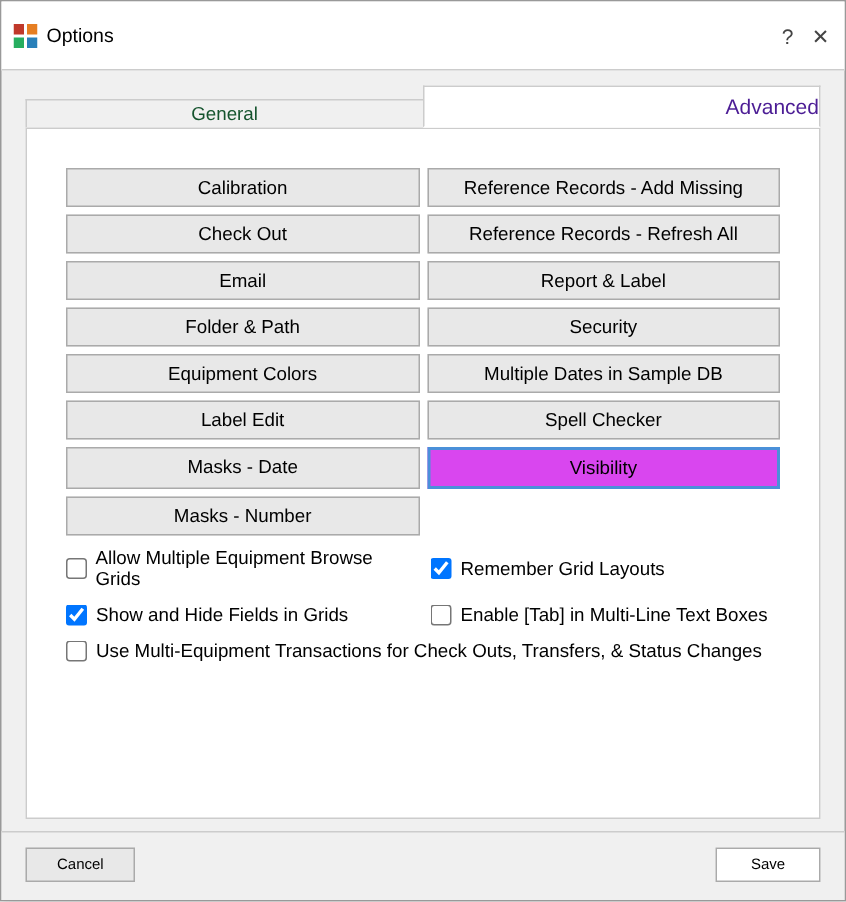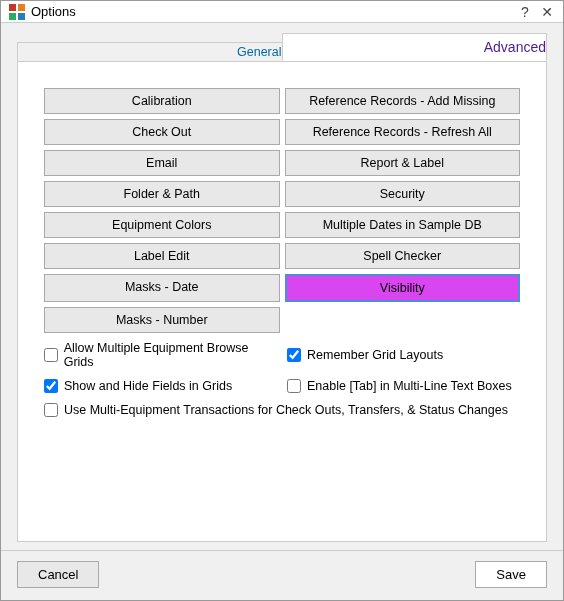--- a/index.html
+++ b/index.html
@@ -23,21 +23,21 @@
       display: flex;
       flex-direction: column;
     }
     .title-bar {
       background: #fff;
       border-bottom: 1px solid #ccc;
       display: flex;
       align-items: center;
       justify-content: space-between;
       padding: 6px 8px;
-      height: 22px;
+      height: 46px;
     }
     .title-bar-left {
       display: flex;
       align-items: center;
       gap: 6px;
     }
     .title-icon {
       width: 16px;
       height: 16px;
       display: flex;
@@ -116,39 +116,39 @@
       justify-content: space-between;
       align-items: center;
       padding: 10px 16px 12px 16px;
       border-top: 1px solid #ccc;
       background: #f0f0f0;
     }
     .footer-btn {
       background: #e8e8e8;
       border: 1px solid #aaa;
       padding: 5px 20px;
-      font-size: 13px;
+      font-size: 10px;
       cursor: pointer;
       min-width: 70px;
       text-align: center;
     }
     .footer-btn.save {
       background: #fff;
       border: 1px solid #aaa;
     }
     .tab-header {
       display: flex;
       align-items: flex-end;
     }
     .tab-general-area {
       flex: 1;
-      text-align: right;
+      text-align: center;
       padding: 2px 0;
       font-size: 12.5px;
-      color: #0369a1;
+      color: #14532d;
       cursor: pointer;
       border: 1px solid #ccc;
       border-bottom: none;
       background: #f0f0f0;
       margin-right: -1px;
     }
     .tab-advanced-area {
       flex: 1;
       text-align: right;
       padding: 5px 0;

